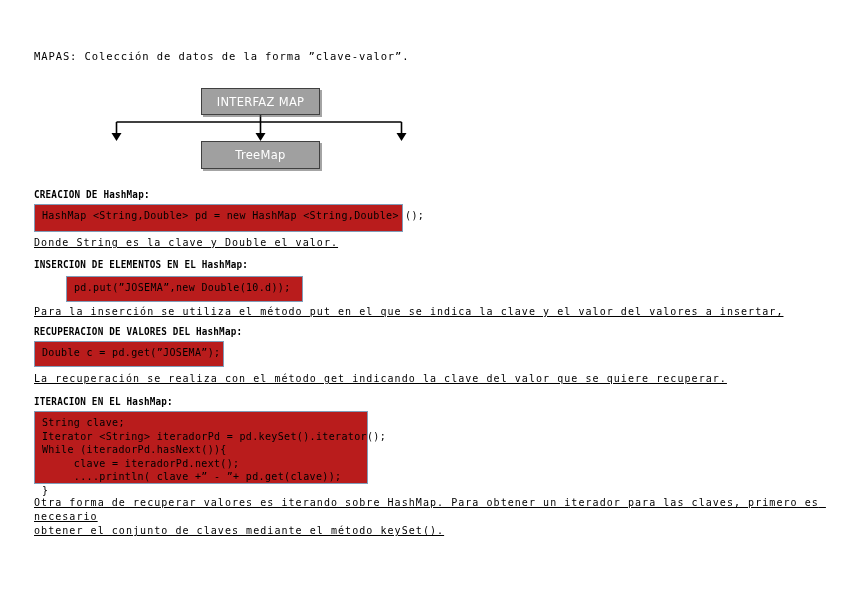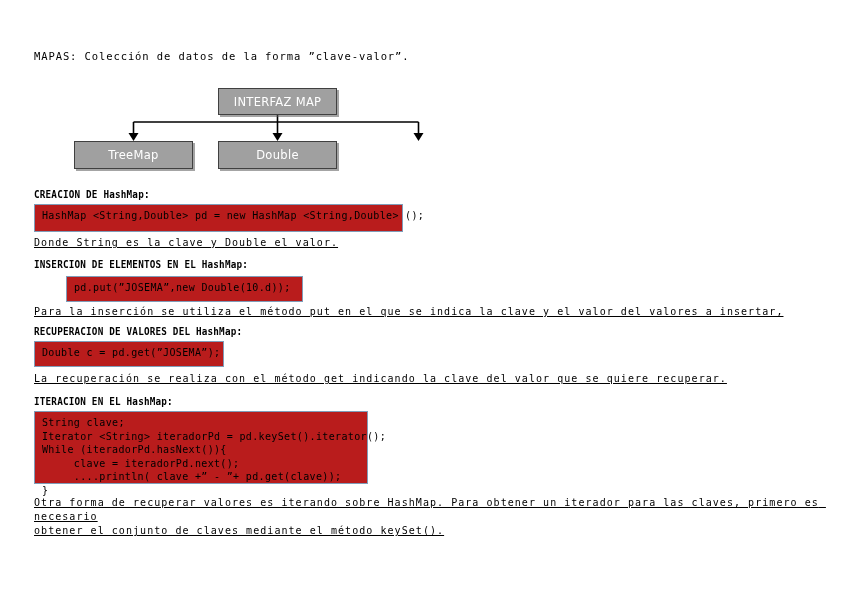--- a/index.html
+++ b/index.html
@@ -29,21 +29,21 @@
     left: 34px;
     top: 50px;
     font-size: 10.5px;
     letter-spacing: 0.9px;
     white-space: nowrap;
   }
 
   
   .diagram {
     position: absolute;
-    left: 17px;
+    left: 0;
     top: 80px;
     width: 520px;
     height: 100px;
     padding-left: 8px;
   }
   .node {
     position: absolute;
     box-sizing: border-box;
     background: #a0a0a0;
     border: 1.5px solid #404040;
@@ -130,26 +130,23 @@
 
       <polygon points="111.5,53 121.5,53 116.5,61" fill="#000"></polygon>
       <polygon points="255.5,53 265.5,53 260.5,61" fill="#000"></polygon>
       <polygon points="396.5,53 406.5,53 401.5,61" fill="#000"></polygon>
     </svg>
 
     <div class="node node-root">
       <span>INTERFAZ MAP</span>
     </div>
 
-    <div class="node node-child1">
-      <span>TreeMap</span>
-    </div>
 
     <div class="node node-child2">
-      <span>Double</span>
+      <span>TreeMap</span>
     </div>
 
   </div>
 
   <div class="heading" style="top:189px;">CREACION DE HashMap:</div>
   <div class="codebox" style="left:34px; top:204px; width:369px; height:28px;">HashMap &lt;String,Double&gt; pd = new HashMap &lt;String,Double&gt; ();</div>
   <div class="para" style="top:236px;">Donde String es la clave y Double el valor.</div>
 
   <div class="heading" style="top:259px;">INSERCION DE ELEMENTOS EN EL HashMap:</div>
   <div class="codebox" style="left:34px; top:276px; width:237px; height:26px;margin-left:32px;">pd.put(”JOSEMA”,new Double(10.d));</div>

